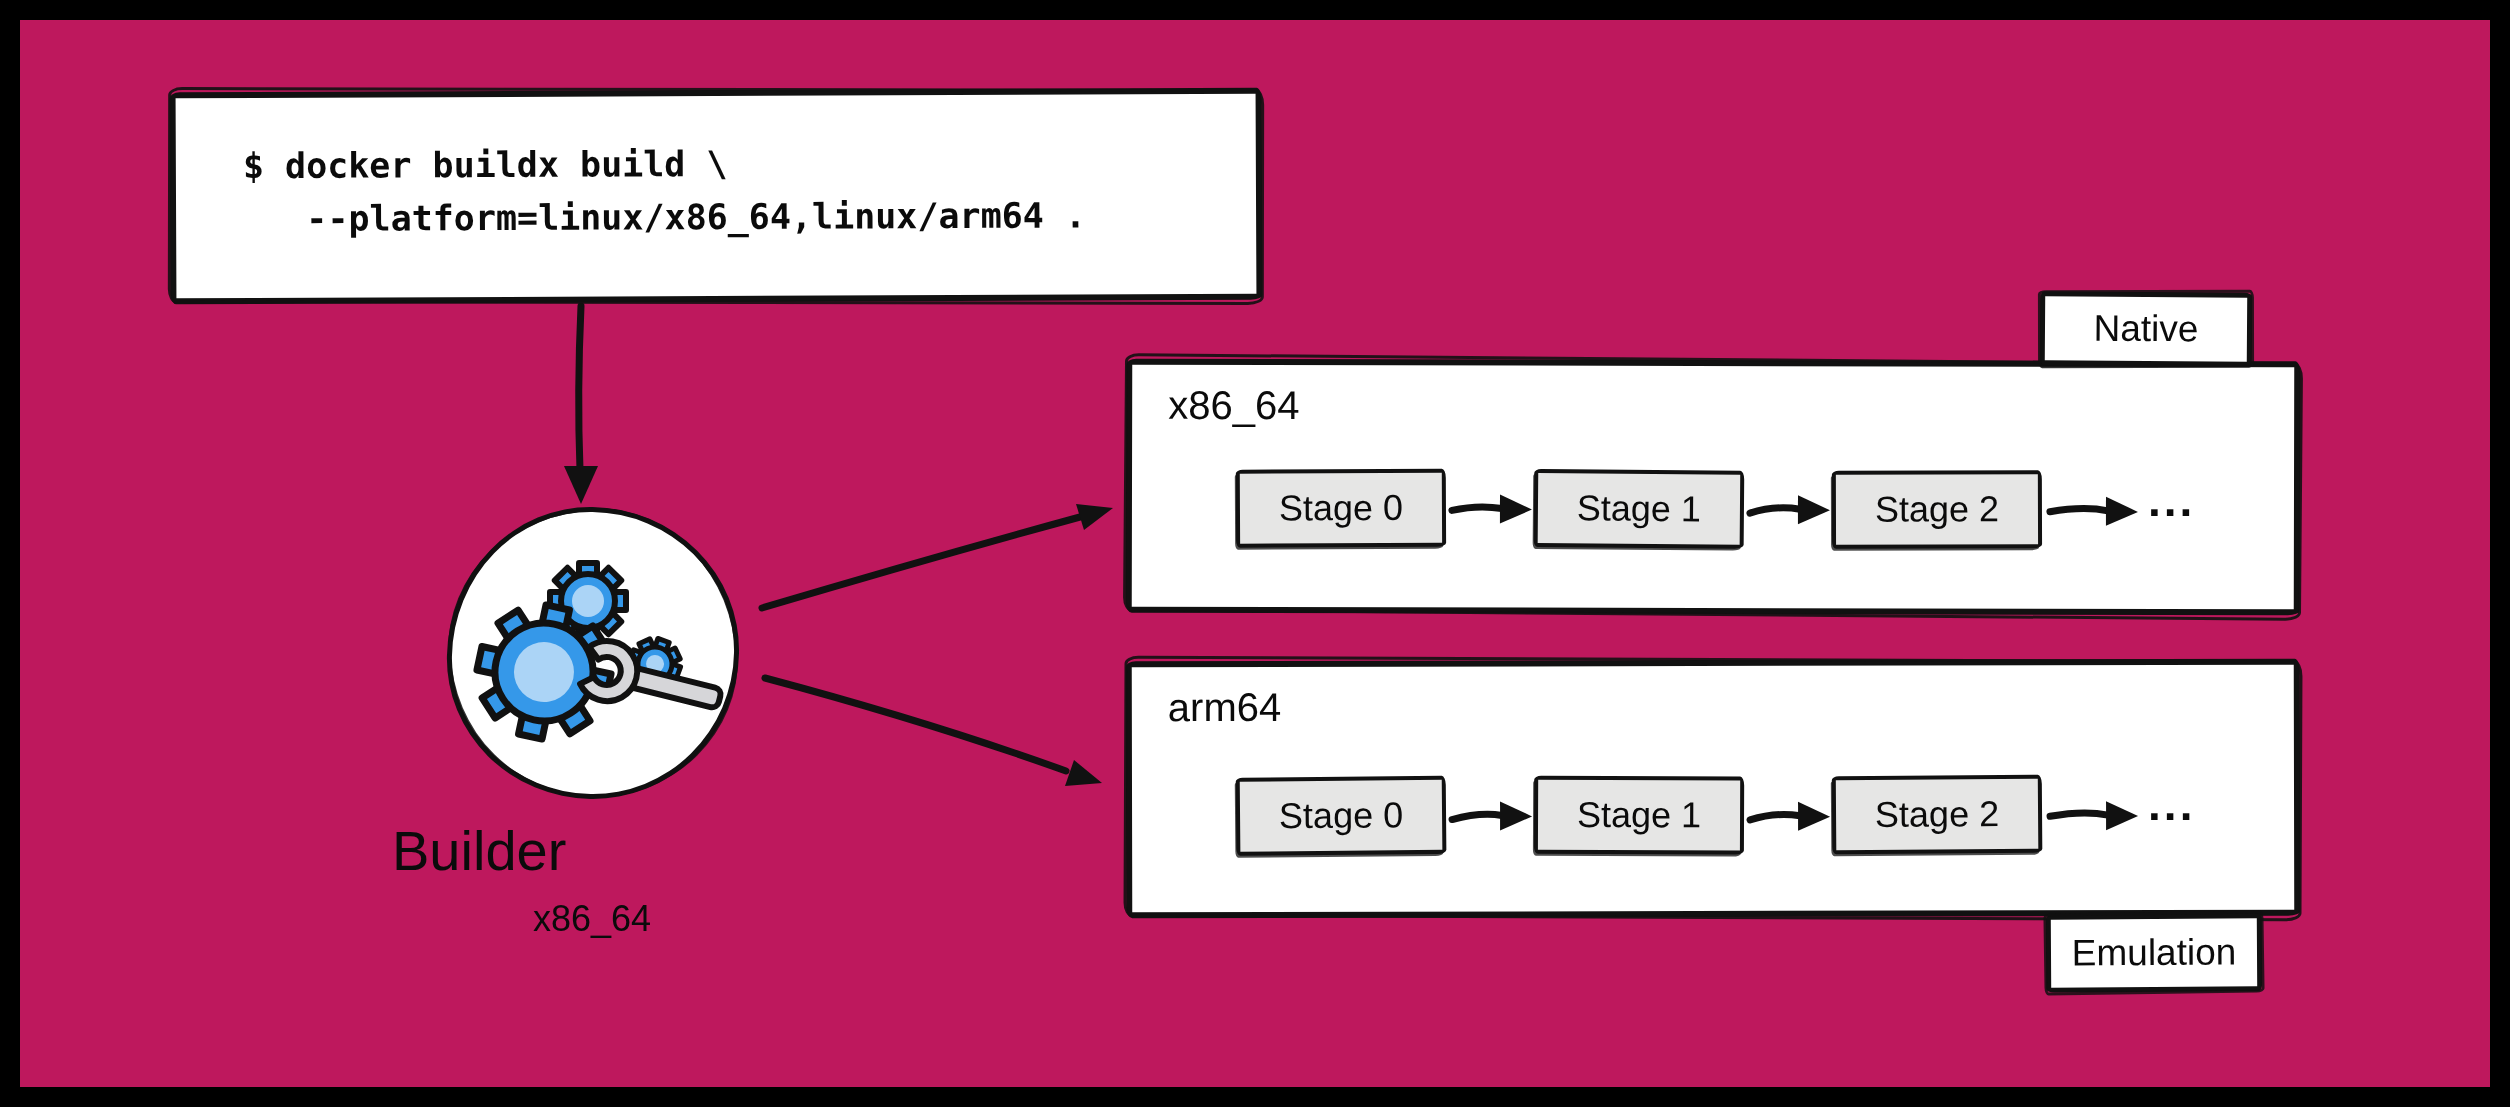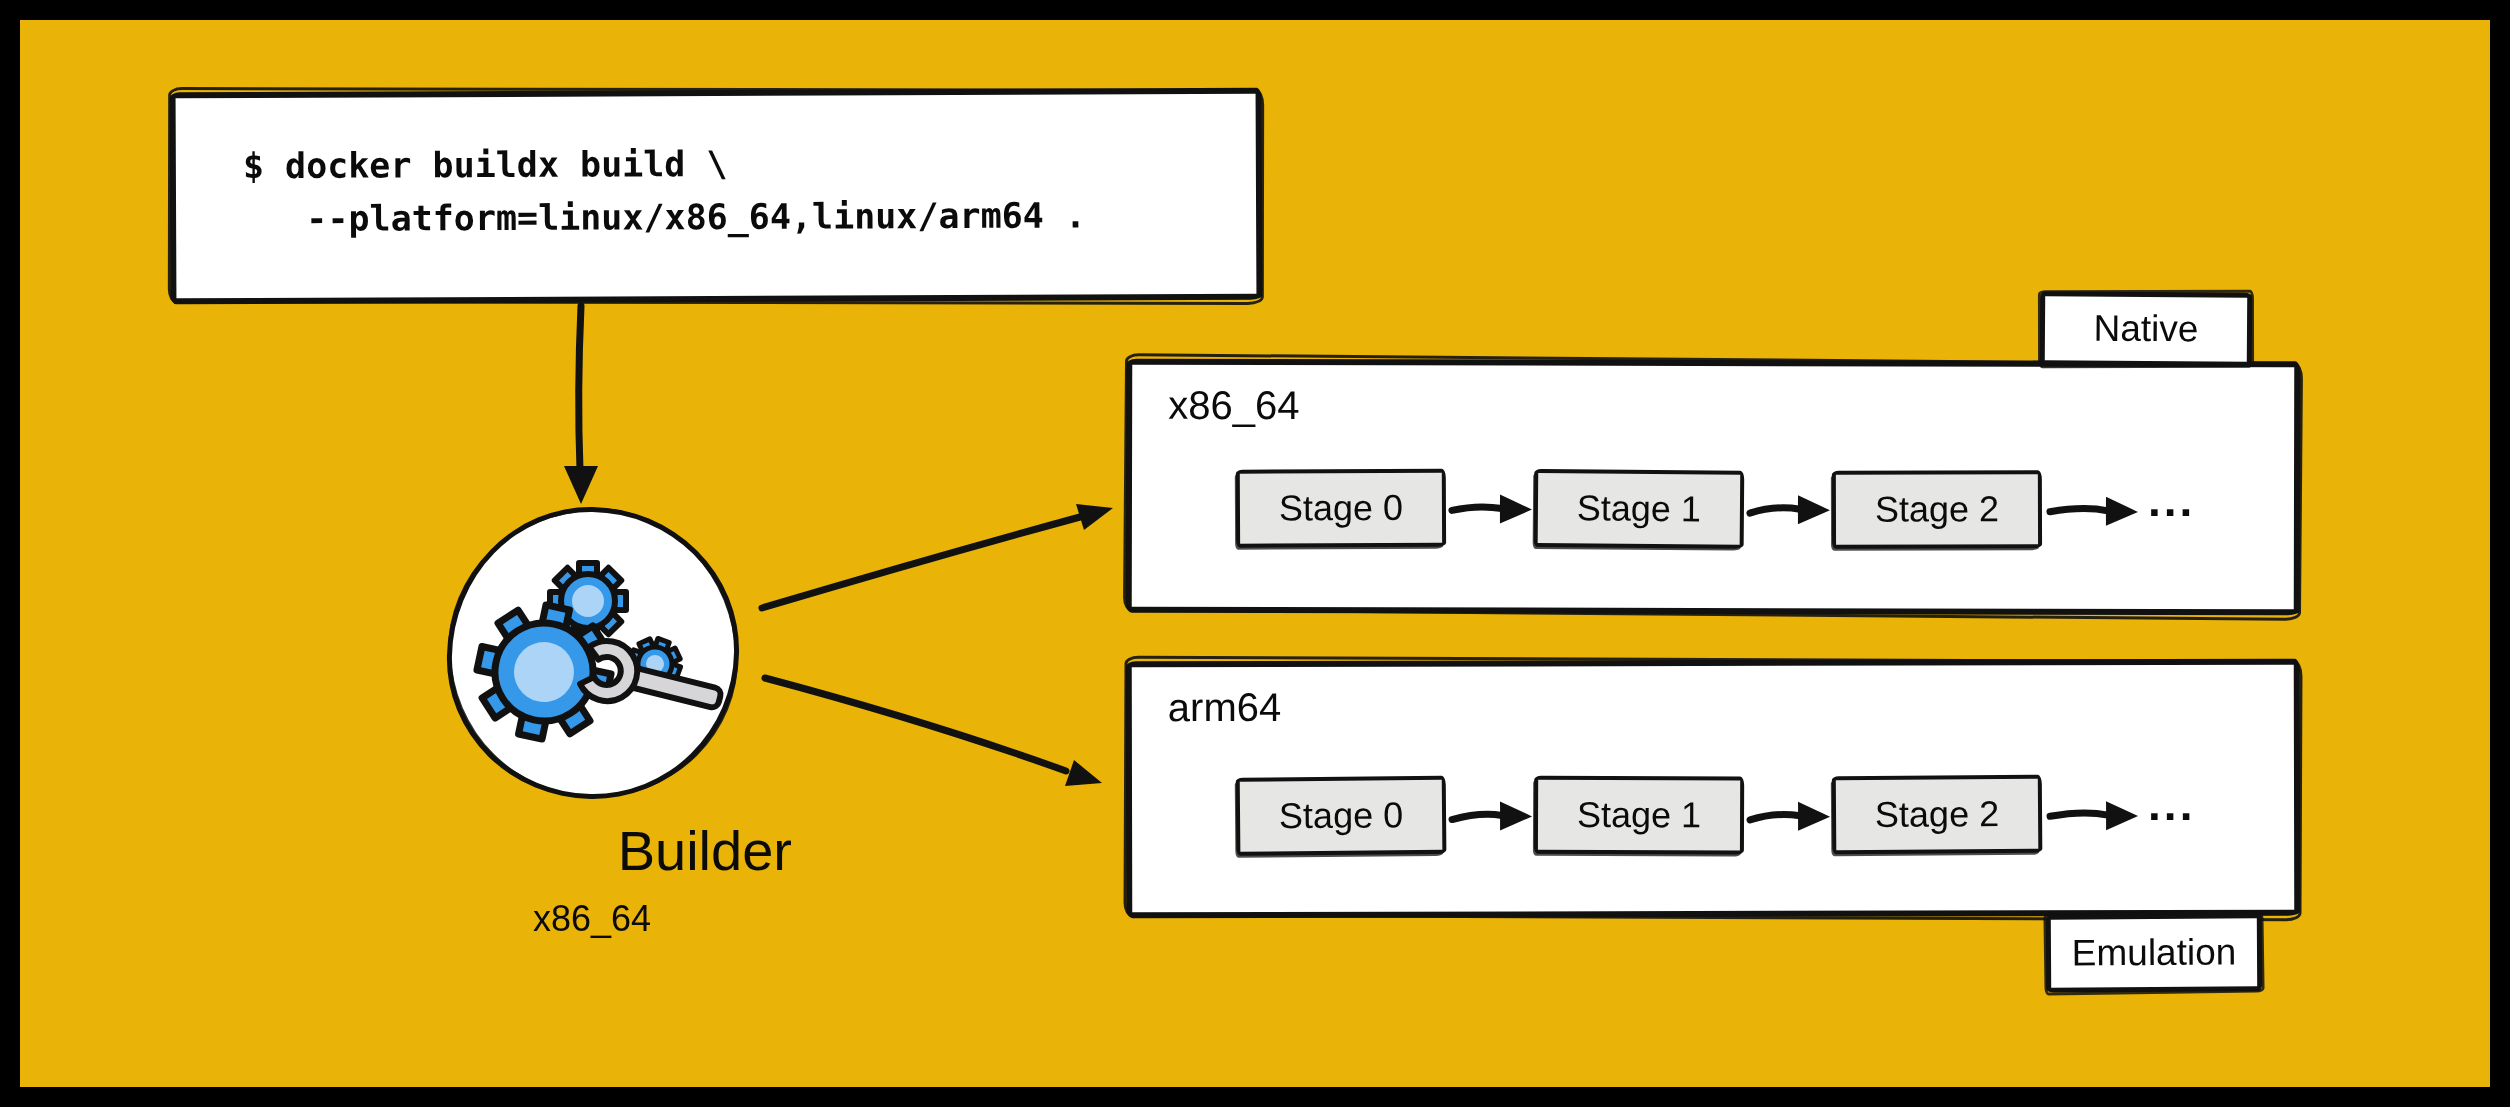--- a/index.html
+++ b/index.html
@@ -6,21 +6,21 @@
   html,body { background:#000; }
   body {
     width:2510px; height:1107px;
     font-family:"Liberation Sans", sans-serif;
     color:#111;
     position:relative;
     overflow:hidden;
   }
   .canvas {
     position:absolute; inset:0;
-    background:#eab308;
+    background:#be185d;
   }
   .frame {
     position:absolute; inset:0;
     border:20px solid #000;
     z-index:40; pointer-events:none;
   }
   svg.overlay {
     position:absolute; left:0; top:0; width:2510px; height:1107px;
     z-index:2; pointer-events:none;
   }
@@ -64,21 +64,21 @@
     content:""; position:absolute; inset:-4px;
     border:3px solid rgba(17,17,17,.85); border-radius:51% 49% 50% 50% / 49% 52% 48% 51%;
     transform:rotate(-2deg);
   }
   .builder-icon {
     position:absolute; left:460px; top:540px; width:280px; height:220px;
     z-index:4;
   }
   .builder-label {
     position:absolute; left:392px; top:818px; width:400px;
-    text-align:right; font-size:56px; color:#0b0b0b;
+    text-align:left; font-size:56px; color:#0b0b0b;
     z-index:3;
   }
   .builder-arch {
     position:absolute; left:392px; top:898px; width:400px;
     text-align:center; font-size:36px; color:#0b0b0b;
     z-index:3;
   }
 
   
   .pipeline {

